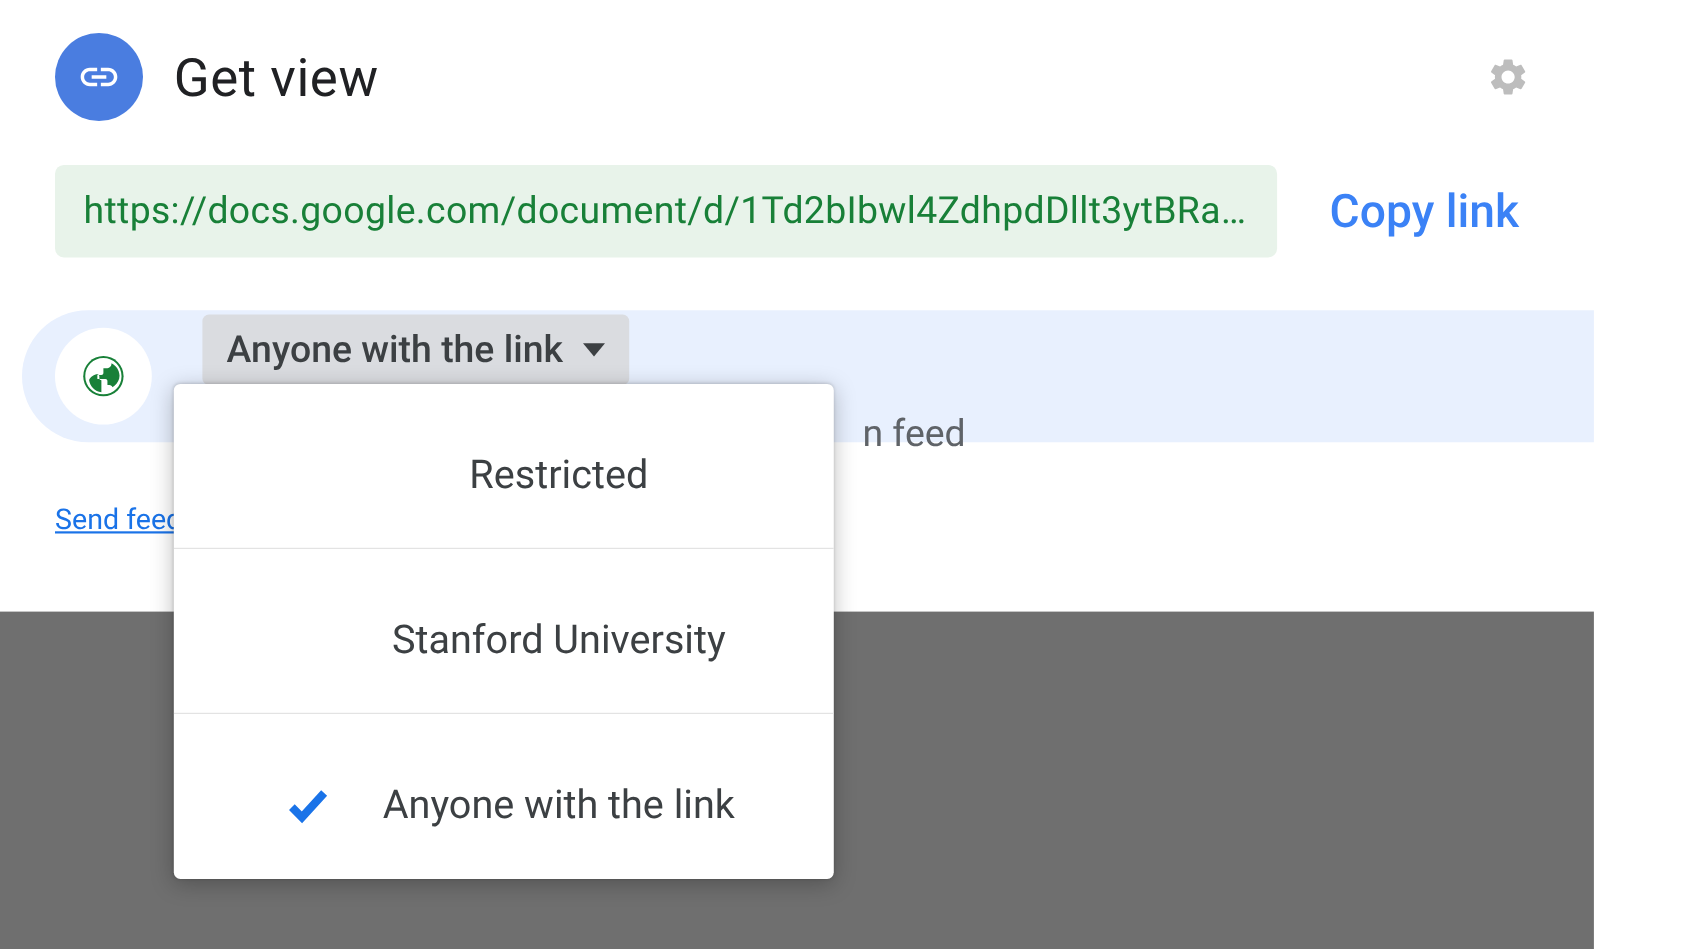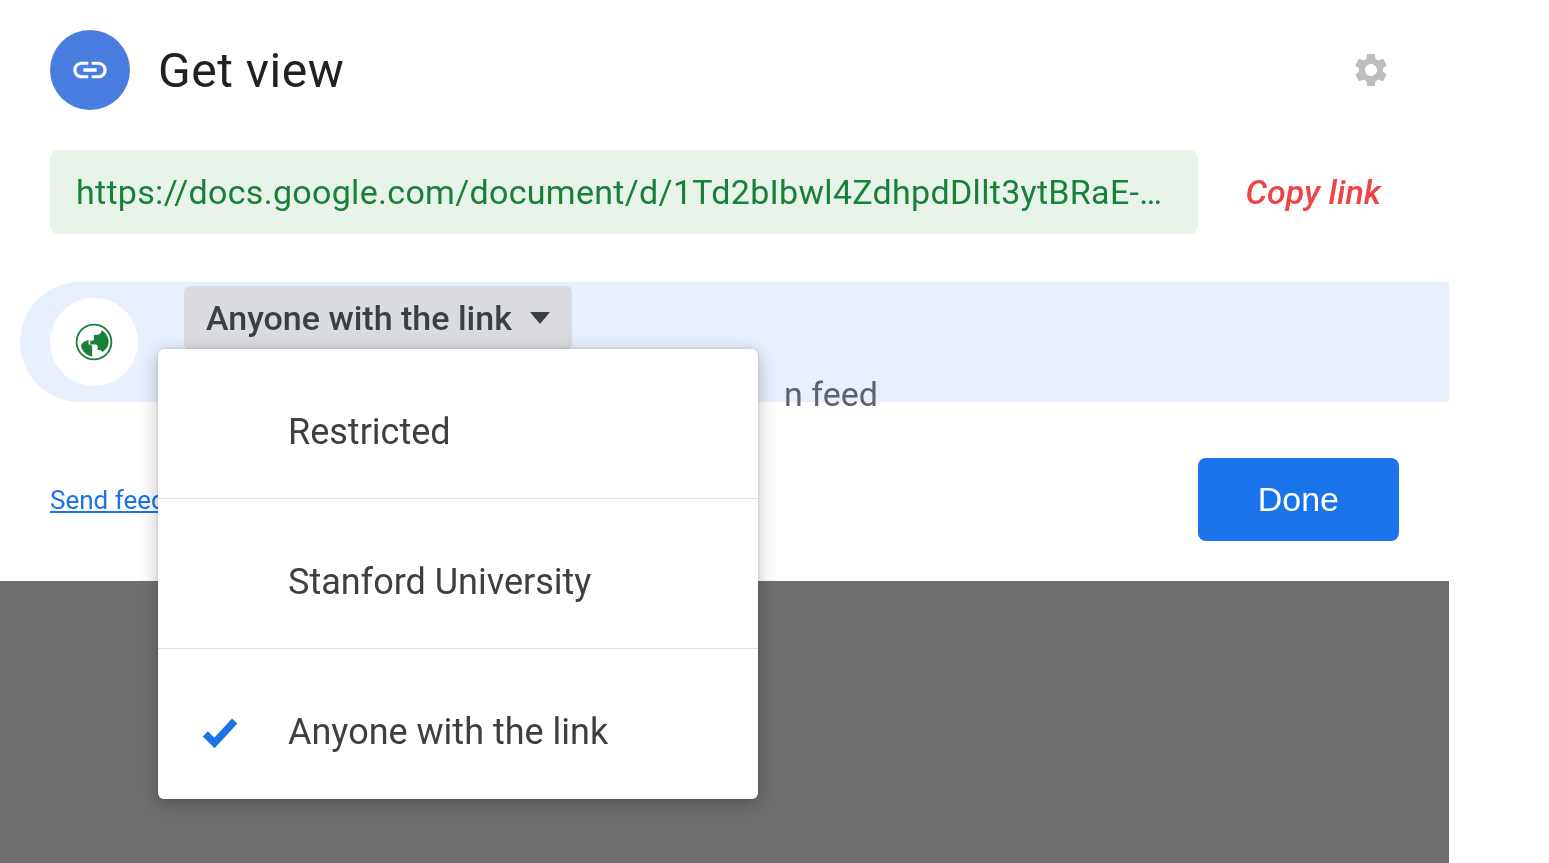--- a/index.html
+++ b/index.html
@@ -64,28 +64,27 @@
     padding: 22px 26px;
     color:#188038;
     font-size:34px;
     white-space:nowrap;
     overflow:hidden;
     text-overflow:ellipsis;
     font-family: Roboto, Arial, sans-serif;
     letter-spacing: 0.3px;
   }
   .copy-link {
-    color:#ef4444;
-    font-size:34px;
+    color:#3b82f6;
+    font-size:42px;
     font-weight:500;
     cursor:pointer;
     padding: 10px 18px;
     border-radius:6px;
     white-space:nowrap;
-    font-style:italic;
   }
 
   .access-row {
     background:#e8f0fe;
     border-radius:60px 0 0 60px;
     margin-left:-30px;
     margin-right:-50px;
     padding: 0 50px 0 30px;
     display:flex;
     align-items:center;
@@ -174,20 +173,21 @@
   }
   .menu-item {
     display:flex;
     align-items:center;
     height:150px;
     padding:16px 30px 0 40px;
     font-size:36px;
     color:#3c4043;
     cursor:pointer;
     border-bottom:1px solid #e0e0e0;
+    justify-content:center;
   }
   .menu-item:last-child { border-bottom:none; }
   .menu-check {
     width:90px;
     display:flex; align-items:center; justify-content:flex-start;
     flex-shrink:0;
   }
   .menu-check svg { width:44px; height:44px; stroke:#1a73e8; stroke-width:4; fill:none; }
 </style>
 </head>
@@ -227,21 +227,20 @@
       <div class="access-dropdown-btn">
         <span>Anyone with the link</span>
         <span class="arrow-down"></span>
       </div>
       <div class="subtext-fragment">n feed</div>
     </div>
   </div>
 
   <div class="footer">
     <span class="feedback">Send feed</span>
-    <button class="done-btn">Done</button>
   </div>
 
 </div>
 
 <div class="dropdown-menu">
   <div class="menu-item">
     <span class="menu-check"></span>
     <span>Restricted</span>
   </div>
   <div class="menu-item">

